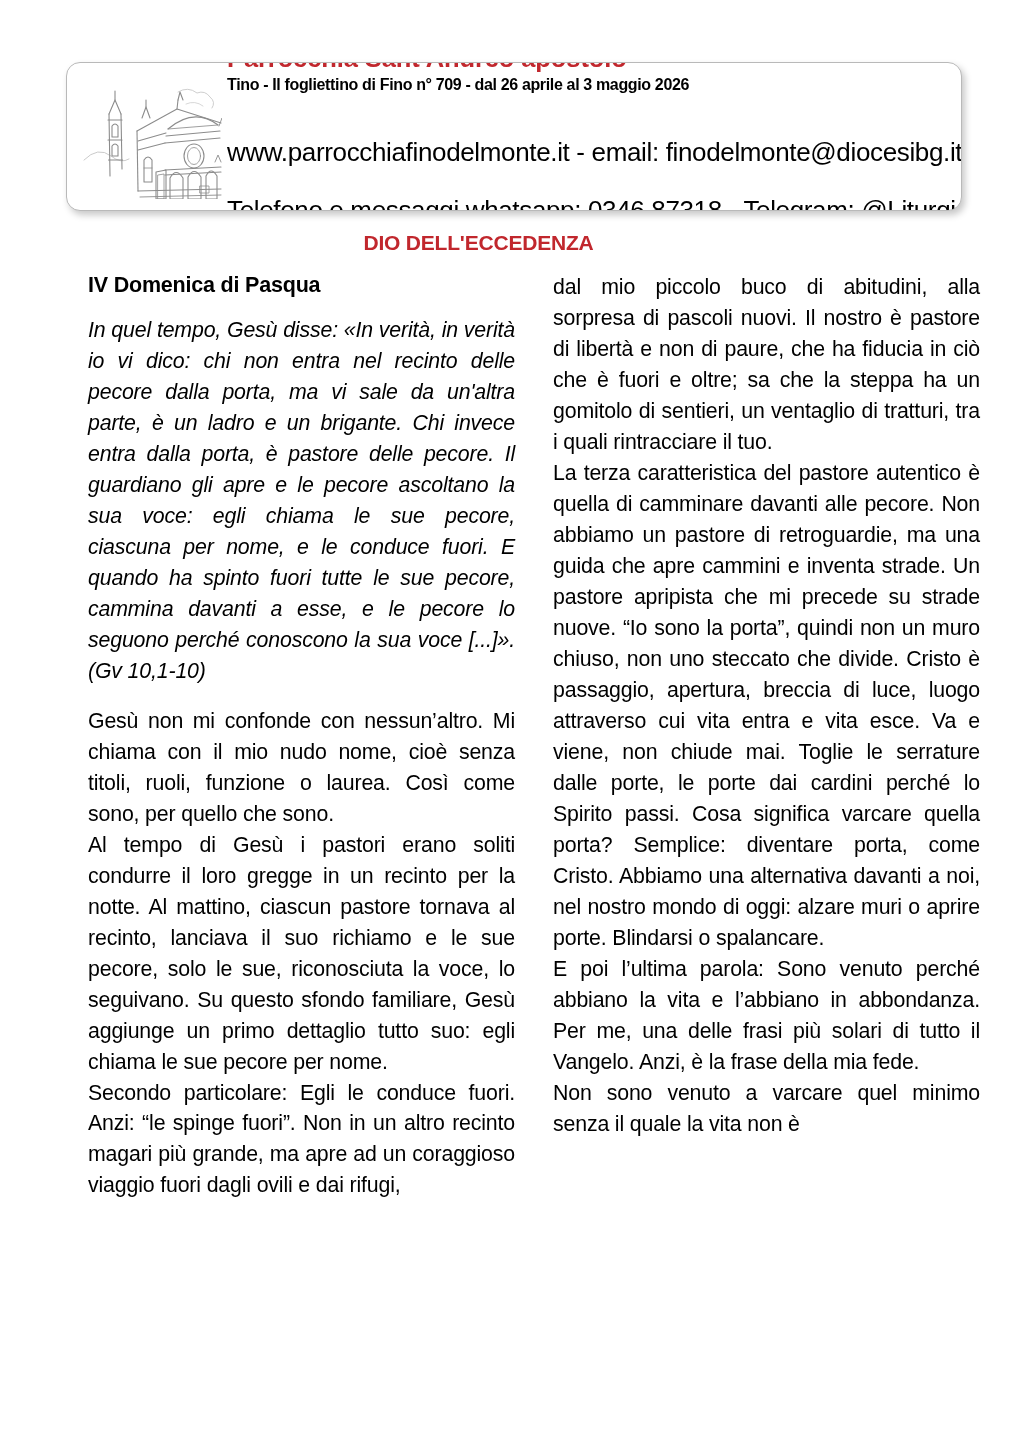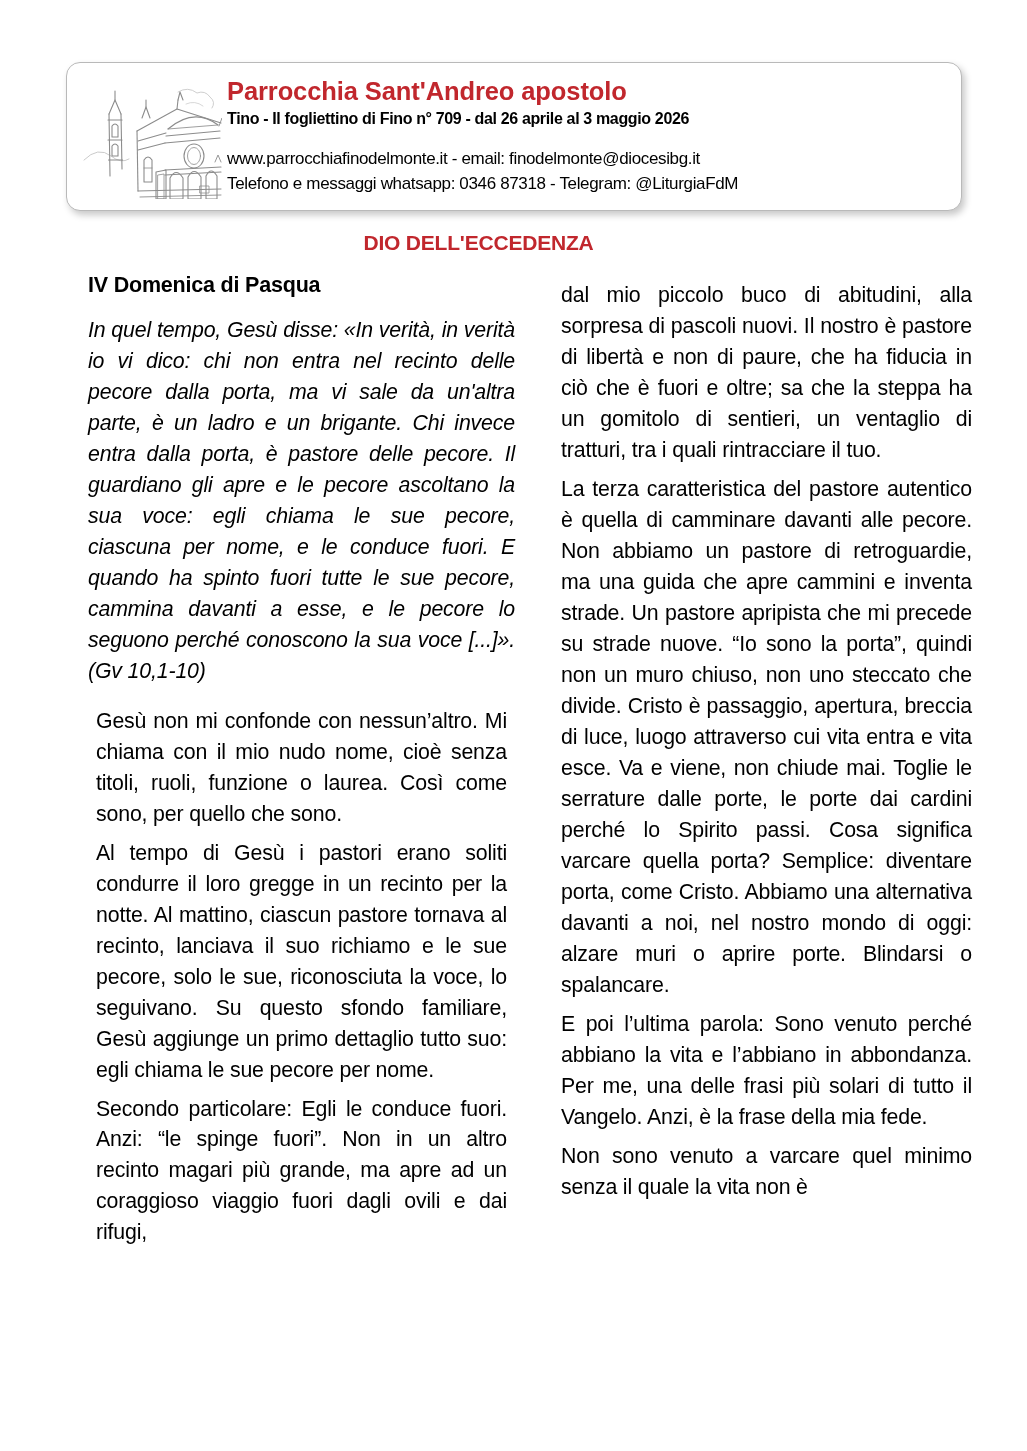--- a/index.html
+++ b/index.html
@@ -62,25 +62,26 @@
   }
   .bulletin-line {
     font-size: 16px;
     font-weight: bold;
     line-height: 1.3;
     letter-spacing: -0.35px;
     white-space: nowrap;
     margin-bottom: 18px;
   }
   .contact-line {
-    font-size: 17px;
+    font-size: 26px;
     font-weight: normal;
     line-height: 1.45;
     letter-spacing: -0.35px;
     white-space: nowrap;
+    margin-top: 20px;
   }
 
   
   .headline {
     position: absolute;
     left: 0;
     top: 231px;
     width: 957px;
     text-align: center;
     color: #C1272D;
@@ -105,21 +106,21 @@
 
   .subtitle {
     font-size: 21.5px;
     font-weight: bold;
     letter-spacing: -0.2px;
     line-height: 1.25;
     margin: 0 0 16px 0;
   }
 
   p.body {
-    margin: 8px;
+    margin: 0;
     font-size: 21.3px;
     line-height: 1.455;
     text-align: justify;
     text-justify: inter-word;
     hyphens: auto;
     -webkit-hyphens: auto;
     letter-spacing: -0.15px;
   }
   p.gospel {
     font-style: italic;

